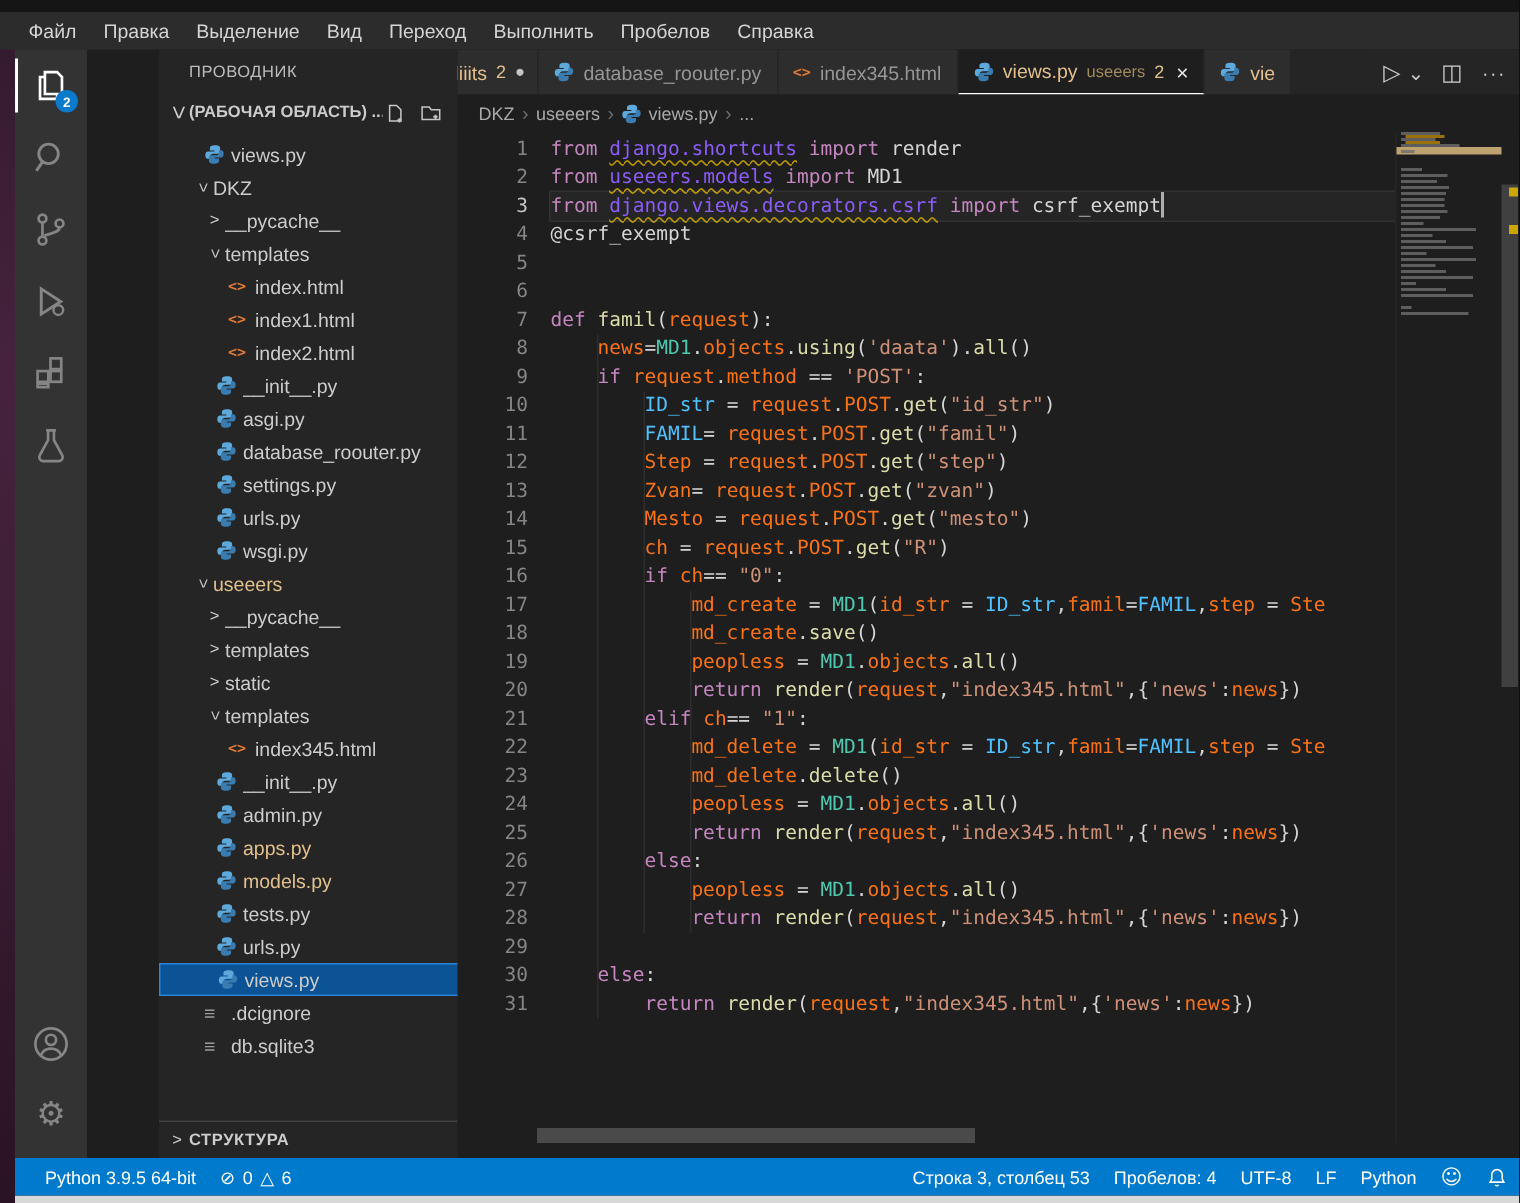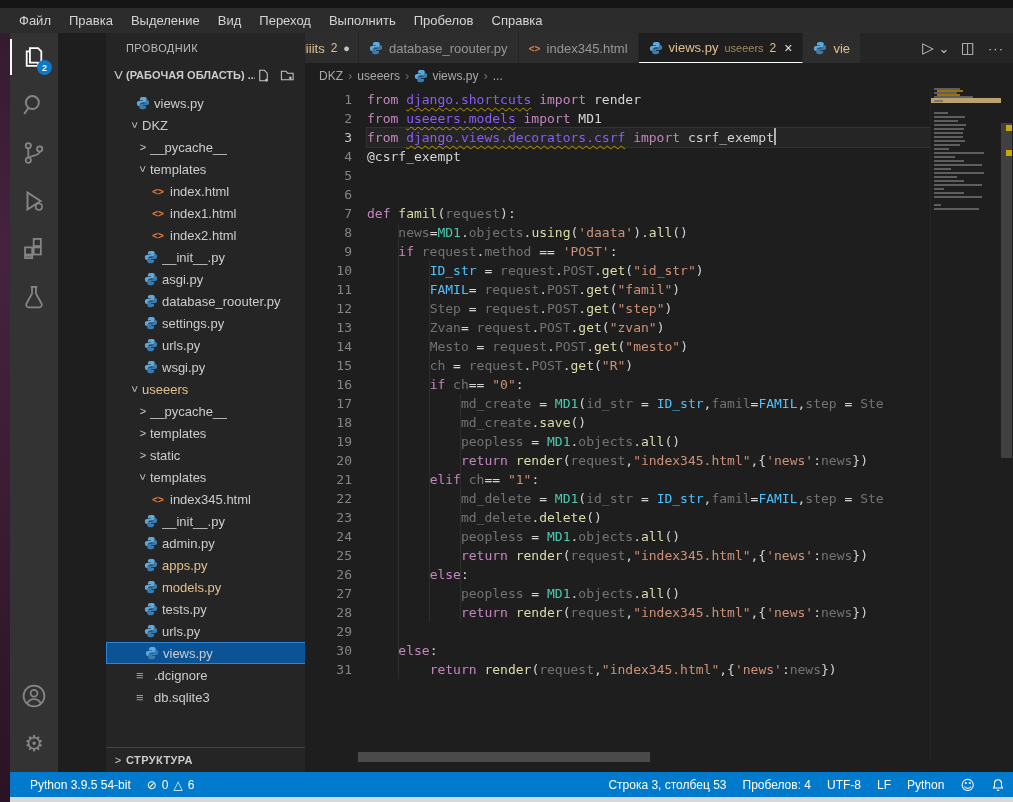--- a/index.html
+++ b/index.html
@@ -77,21 +77,21 @@
   .gutter{position:absolute;left:0;top:2px;width:47px;text-align:right;color:#858585;}
   .gutter div{height:19px;}
   .gutter .cur{color:#c6c6c6;}
   .lines{position:absolute;left:62px;top:2px;right:0;}
   .cline{height:19px;white-space:pre;color:#d4d4d4;position:relative;}
   .cline.active{background:rgba(255,255,255,0.035);outline:1px solid rgba(255,255,255,0.09);}
   .tok-kw{color:#c586c0;}
   .tok-modw{color:#8b5cf6;text-decoration:underline wavy #b89500;text-decoration-thickness:1px;text-underline-offset:3px;}
   .tok-cls{color:#4ec9b0;}
   .tok-fn{color:#dcdcaa;}
-  .tok-var{color:#737373;}
+  .tok-var{color:#f97316;}
   .tok-cst{color:#4fc1ff;}
   .tok-str{color:#ce9178;}
   .tok-t{color:#d4d4d4;}
   .cursor{display:inline-block;width:2px;height:17px;background:#aeafad;vertical-align:text-bottom;}
   .iguide{position:absolute;width:1px;background:rgba(255,255,255,0.07);}
   
   .minimap{position:absolute;left:625px;top:55px;width:70px;height:674px;background:#1e1e1e;border-left:1px solid #252526;}
   .mm-line{position:relative;height:2px;margin:0 0 2px 3px;background:#6e6e6e;opacity:.8;}
   .mm-band{position:absolute;left:0;width:70px;height:5px;background:#d7ba7d;opacity:.85;}
   .mm-warn{position:absolute;left:3px;height:2px;background:#b8860b;}
@@ -662,21 +662,21 @@
       <div class="ovr-warn" style="top:37px;"></div>
       <div class="ovr-warn" style="top:62px;"></div>
     </div>
     <div class="hscroll">
       <div class="hthumb"></div>
     </div>
   </div>
 
   <div class="statusbar">
     <div class="sb-left">
-      <span class="sb-item">Python 3.9.5 54-bit</span>
+      <span class="sb-item">Python 3.9.5 64-bit</span>
       <span class="sb-item">
         <span class="sb-glyph">⊘</span>
           <span>0</span>
         <span class="sb-glyph">△</span>
           <span>6</span>
       </span>
     </div>
     <div class="sb-right">
       <span class="sb-item">Строка 3, столбец 53</span>
       <span class="sb-item">Пробелов: 4</span>

